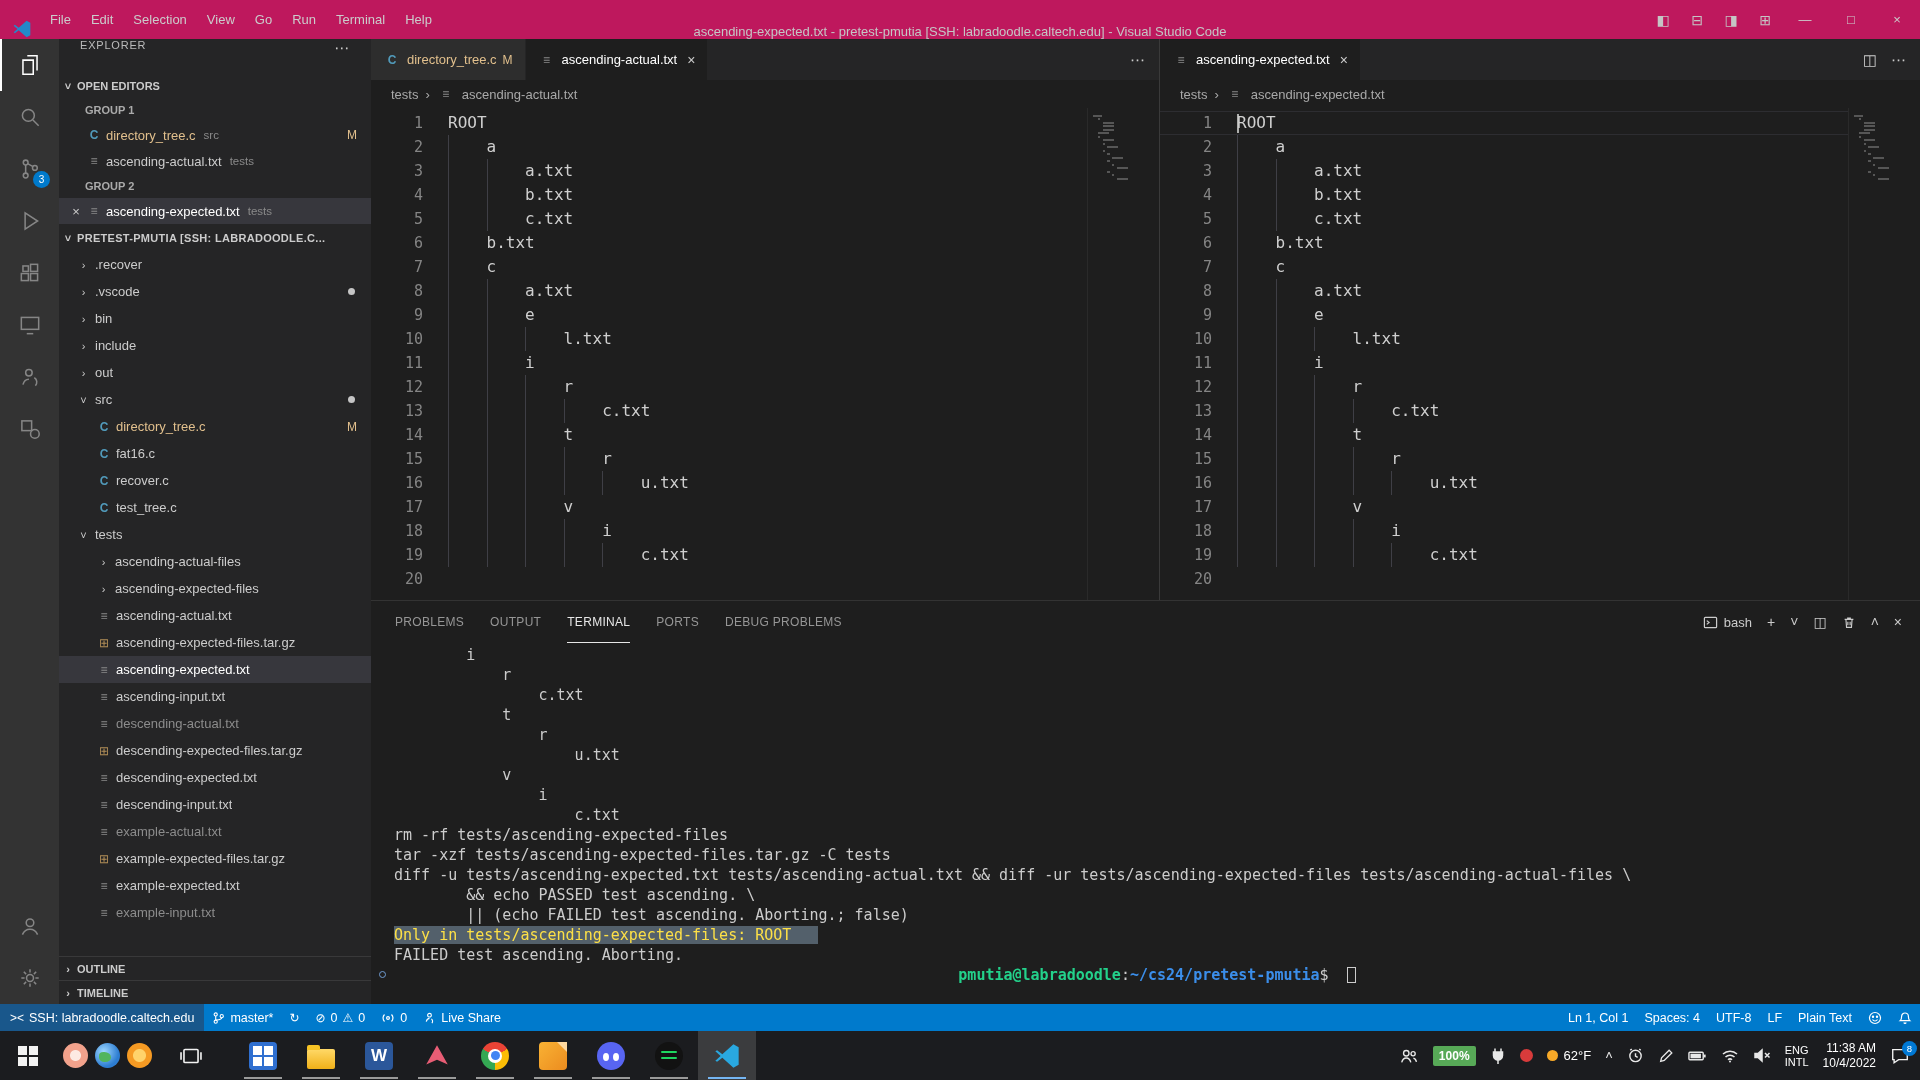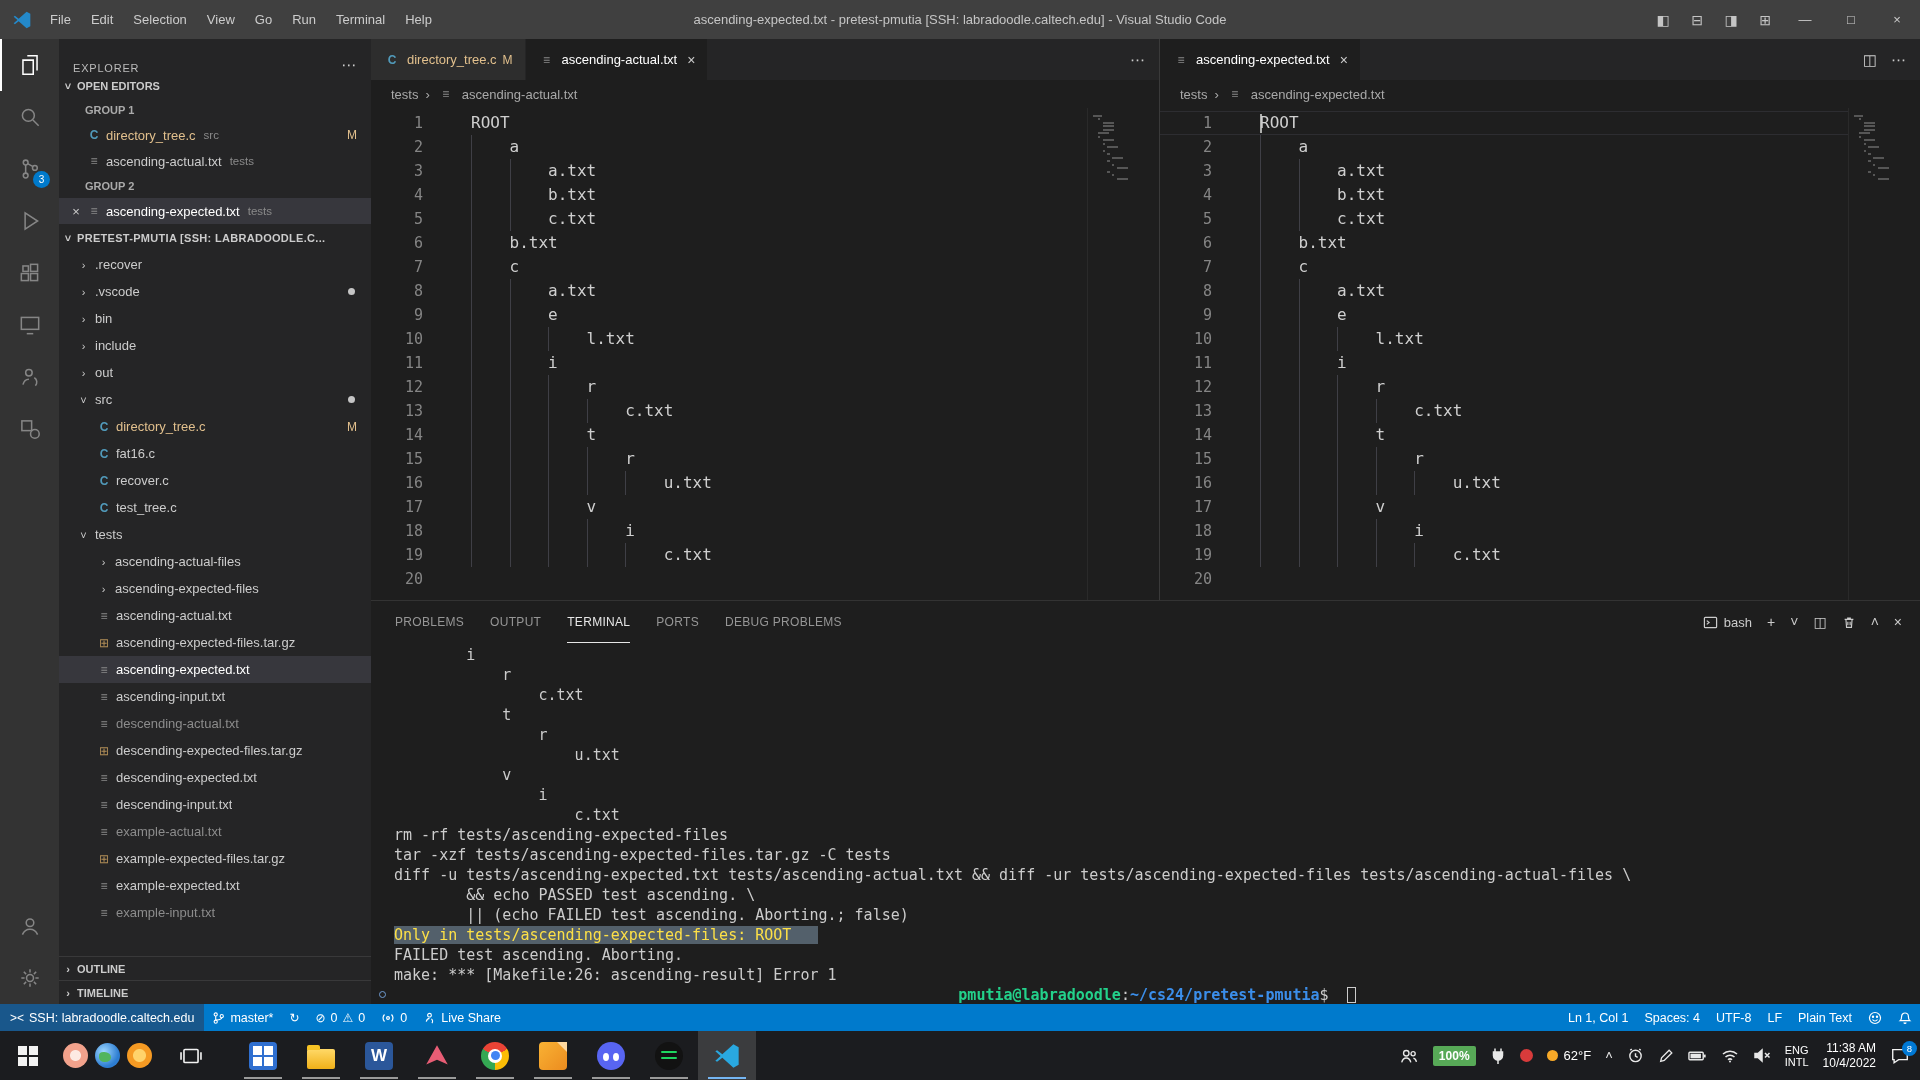--- a/index.html
+++ b/index.html
@@ -1,20 +1,20 @@
 <!DOCTYPE html>
 <html><head>
 <meta charset="utf-8">
 <style>
 *{margin:0;padding:0;box-sizing:border-box;}
 html,body{width:1920px;height:1080px;overflow:hidden;background:#1e1e1e;font-family:"Liberation Sans",sans-serif;-webkit-font-smoothing:antialiased;}
 #app{width:1920px;height:1080px;display:flex;flex-direction:column;}
 
 
-#titlebar{flex:0 0 39px;background:#404040;display:flex;align-items:center;color:#cccccc;font-size:13px;position:relative;}
+#titlebar{flex:0 0 39px;background:#be185d;display:flex;align-items:flex-end;color:#cccccc;font-size:13px;position:relative;}
 .vslogo{width:20px;height:20px;margin:0 8px 0 12px;}
 #menus{display:flex;z-index:2;}
 .menu-item{padding:0 10px;line-height:39px;cursor:default;}
 #win-title{position:absolute;left:0;right:0;text-align:center;pointer-events:none;color:#c5c5c5;font-size:13px;}
 #win-right{margin-left:auto;display:flex;align-items:center;z-index:2;}
 .layout-ic{width:34px;text-align:center;font-size:14px;color:#c5c5c5;}
 .wc{width:46px;height:39px;line-height:39px;text-align:center;font-size:13px;color:#cccccc;}
 
 
 #main{flex:1;display:flex;min-height:0;}
@@ -22,21 +22,21 @@
 
 #activitybar{flex:0 0 59px;background:#333333;display:flex;flex-direction:column;align-items:center;}
 .act{width:59px;height:52px;display:flex;align-items:center;justify-content:center;color:#868686;position:relative;}
 .act.active{color:#ffffff;box-shadow:inset 2px 0 0 #ffffff;}
 .act svg{width:26px;height:26px;stroke:currentColor;fill:none;stroke-width:1.4;}
 .act-badge{position:absolute;right:9px;bottom:7px;background:#007acc;color:#fff;border-radius:50%;min-width:17px;height:17px;font-size:10px;line-height:17px;text-align:center;}
 .act-bottom{margin-top:auto;}
 
 
 #sidebar{flex:0 0 312px;background:#252526;color:#cccccc;display:flex;flex-direction:column;font-size:13px;overflow:hidden;}
-#sidebar-header{flex:0 0 35px;display:flex;align-items:flex-end;padding:0 14px;font-size:11px;color:#bbbbbb;letter-spacing:.8px;}
+#sidebar-header{flex:0 0 35px;display:flex;align-items:flex-start;padding:0 21px;font-size:11px;color:#bbbbbb;letter-spacing:.8px;}
 #sidebar-header .more{margin-left:auto;color:#cccccc;font-size:15px;}
 .sec-title{display:flex;align-items:center;height:24px;font-size:11px;font-weight:bold;color:#cccccc;}
 .sec-chev{width:18px;text-align:center;font-size:11px;color:#cccccc;}
 .oe-group-label{height:24px;line-height:24px;padding-left:26px;font-size:11px;font-weight:bold;color:#ababab;}
 .oe-row{height:26px;display:flex;align-items:center;padding-left:8px;white-space:nowrap;}
 .oe-row.selected{background:#37373d;color:#ffffff;}
 .oe-close{width:18px;text-align:center;color:#cccccc;font-size:13px;}
 .ficon{width:18px;flex:0 0 18px;text-align:center;font-size:12px;}
 .ficon.c{color:#519aba;font-weight:bold;}
 .ficon.text{color:#8a8a8a;}
@@ -67,21 +67,21 @@
 .tab-badge{color:#e2c08d;font-size:12px;}
 .tab-close{margin-left:4px;font-size:14px;color:#cccccc;}
 .tab-actions{margin-left:auto;display:flex;align-items:center;gap:14px;padding:0 14px;color:#cccccc;font-size:15px;}
 .breadcrumb{flex:0 0 28px;display:flex;align-items:center;gap:7px;padding-left:20px;font-size:13px;color:#a9a9a9;background:#1e1e1e;}
 .breadcrumb .ficon{width:auto;}
 .code-wrap{flex:1;display:flex;min-height:0;background:#1e1e1e;}
 .code{flex:1;padding-top:3px;font-family:"DejaVu Sans Mono",monospace;font-size:16px;line-height:24px;color:#cfcfcf;overflow:hidden;}
 .cline{display:flex;height:24px;}
 .cline.current{box-shadow:inset 0 1px 0 #2d2d31,inset 0 -1px 0 #2d2d31;}
 .lnum{flex:0 0 72px;text-align:right;padding-right:20px;color:#858585;font-size:15px;}
-.ltext{white-space:pre;margin-left:28px;}
+.ltext{white-space:pre;margin-left:5px;}
 .ind{box-shadow:inset 1px 0 0 #3f3f46;display:inline-block;white-space:pre;}
 .caret{display:inline-block;width:2px;height:19px;background:#aeafad;vertical-align:middle;margin-right:-2px;}
 .minimap{flex:0 0 72px;padding:5px 4px 0 6px;background:#1e1e1e;box-shadow:inset 1px 0 0 #2a2a2a;}
 .mmline{height:2px;margin-top:1.5px;background:rgba(205,205,205,.32);}
 
 
 #panel{flex:1;display:flex;flex-direction:column;border-top:1px solid #333333;min-height:0;}
 #panel-tabs{flex:0 0 42px;display:flex;align-items:center;padding-left:24px;gap:26px;font-size:12px;color:#969696;}
 .ptab{height:42px;line-height:42px;letter-spacing:.3px;}
 .ptab.active{color:#e7e7e7;box-shadow:inset 0 -1px 0 #e7e7e7;}
@@ -697,21 +697,20 @@
             <div class="tline">            v</div>
             <div class="tline">                i</div>
             <div class="tline">                    c.txt</div>
             <div class="tline">rm -rf tests/ascending-expected-files</div>
             <div class="tline">tar -xzf tests/ascending-expected-files.tar.gz -C tests</div>
             <div class="tline">diff -u tests/ascending-expected.txt tests/ascending-actual.txt &amp;&amp; diff -ur tests/ascending-expected-files tests/ascending-actual-files \</div>
             <div class="tline">        &amp;&amp; echo PASSED test ascending. \</div>
             <div class="tline">        || (echo FAILED test ascending. Aborting.; false)</div>
             <div class="tline"><span class="thl">Only in tests/ascending-expected-files: ROOT   </span></div>
             <div class="tline">FAILED test ascending. Aborting.</div>
-            <div class="tline">make: *** [Makefile:26: ascending-result] Error 1</div>
             <div class="tline prompt"><span class="deco"></span><span class="p-user">pmutia@labradoodle</span><span>:</span><span class="p-path">~/cs24/pretest-pmutia</span><span>$ </span><span class="t-cursor"></span></div>
           </div>
       </div>
     </div>
   </div>
 
   <footer id="statusbar">
     <div class="sb-item" id="sb-remote">
       <span class="sb-ic">&gt;&lt;</span>
       <span>SSH: labradoodle.caltech.edu</span>

